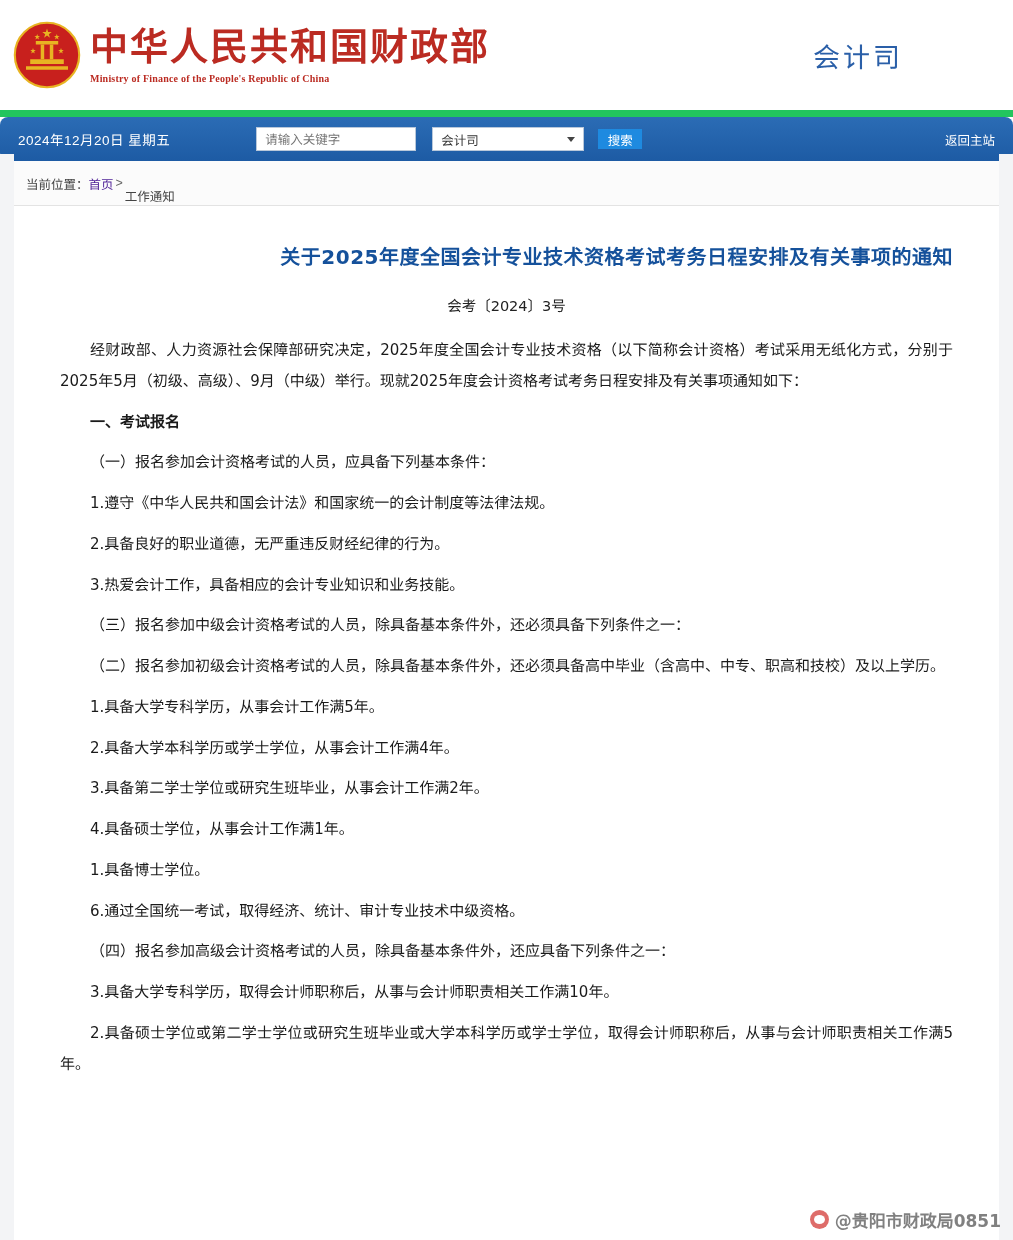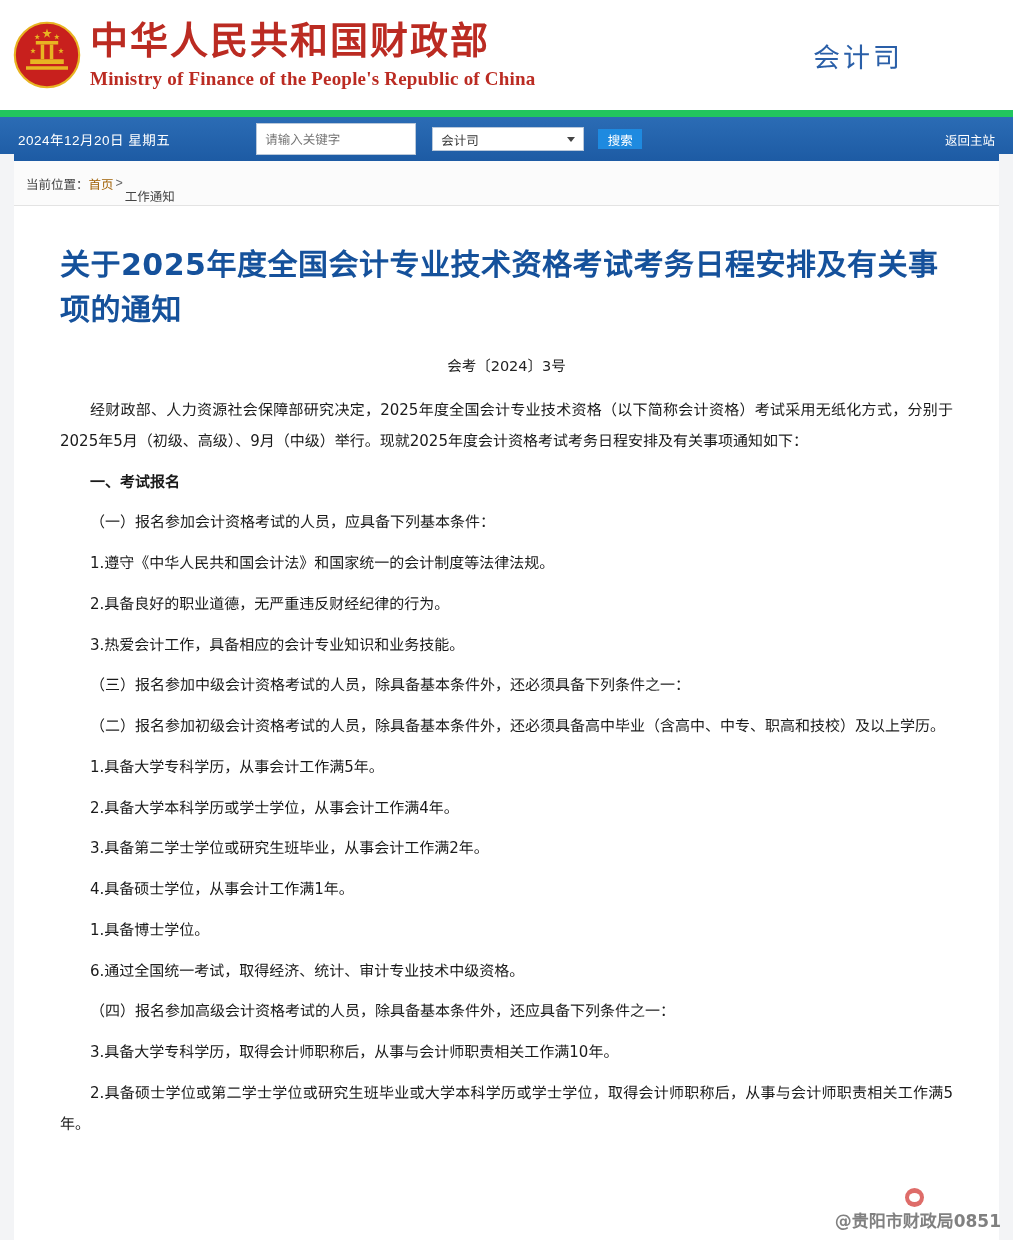--- a/index.html
+++ b/index.html
@@ -41,21 +41,21 @@
   .cn-title {
     font-family: "DejaVu Sans", "Liberation Sans", sans-serif;
     font-size: 38px;
     font-weight: bold;
     color: #bb2b22;
     letter-spacing: 2px;
     line-height: 1.15;
   }
   .en-title {
     font-family: "Liberation Serif", serif;
-    font-size: 19px;
+    font-size: 10px;
     font-weight: bold;
     color: #bb2b22;
     letter-spacing: 0.2px;
     margin-top: 4px;
   }
   .dept-name {
     position: absolute;
     right: 110px;
     top: 36px;
     font-size: 27px;
@@ -66,35 +66,36 @@
 
   
   .navbar {
     height: 44px;
     background: linear-gradient(to bottom, #2b6cb5 0%, #1d5ba4 100%);
     display: flex;
     align-items: center;
     color: #fff;
     font-size: 13px;
     position: relative;
+    border-radius: 8px;
   }
   .nav-date {
     margin-left: 18px;
     font-size: 13.5px;
     letter-spacing: 0.5px;
     white-space: nowrap;
   }
   .search-area {
     display: flex;
     align-items: center;
     margin-left: 86px;
   }
   .search-input {
     width: 160px;
-    height: 32px;
+    height: 24px;
     border: 1px solid #b9c8da;
     background: #fff;
     color: #888;
     font-size: 12.5px;
     padding: 7px 8px;
     outline: none;
     box-sizing: border-box;
     font-family: "DejaVu Sans", "Liberation Sans", sans-serif;
   }
   .search-select {
@@ -153,22 +154,22 @@
     color: #444;
   }
   .breadcrumb-wrap .sep { margin: 0 2px; color:#666; }
 
   
   .article {
     padding: 30px 60px 10px 60px;
     background: #fff;
   }
   .doc-title {
-    text-align: left;
-    font-size: 30px;
+    text-align: right;
+    font-size: 20px;
     font-weight: bold;
     color: #15519b;
     line-height: 1.5;
     letter-spacing: 0.5px;
     font-family: "DejaVu Sans", "Liberation Sans", sans-serif;
     margin: 6px 0 22px 0;
   }
   .doc-number {
     text-align: center;
     font-size: 14.5px;
@@ -192,21 +193,20 @@
     position: absolute;
     right: 12px;
     bottom: 8px;
     display: flex;
     align-items: center;
     font-size: 17px;
     font-weight: bold;
     color: #6b6b6b;
     font-family: "DejaVu Sans", "Liberation Sans", sans-serif;
     opacity: 0.85;
-    flex-direction: column;
   }
   .wb-logo {
     width: 19px; height: 19px;
     border-radius: 50%;
     background: #d9534f;
     margin-right: 6px;
     position: relative;
   }
   .wb-logo::after {
     content: "";
@@ -262,21 +262,21 @@
       <span>会计司</span>
       <span class="select-caret"></span>
     </div>
     <button class="search-btn">搜索</button>
   </div>
   <a class="back-link" href="#">返回主站</a>
 </div>
 
 <div class="breadcrumb-wrap">
   <span>当前位置：</span>
-  <a href="#" style="color:#a16207;text-decoration:none;">首页</a>
+  <a href="#" style="color:#4c1d95;text-decoration:none;">首页</a>
   <span class="sep">&gt;</span>
   <a href="#" style="color:#444;text-decoration:none;margin-top:24px;">工作通知</a>
 </div>
 
 <div class="page-edge-left"></div>
 <div class="page-edge-right"></div>
 
 <div class="article">
   <h1 class="doc-title">关于2025年度全国会计专业技术资格考试考务日程安排及有关事项的通知</h1>
   <div class="doc-number">会考〔2024〕3号</div>

